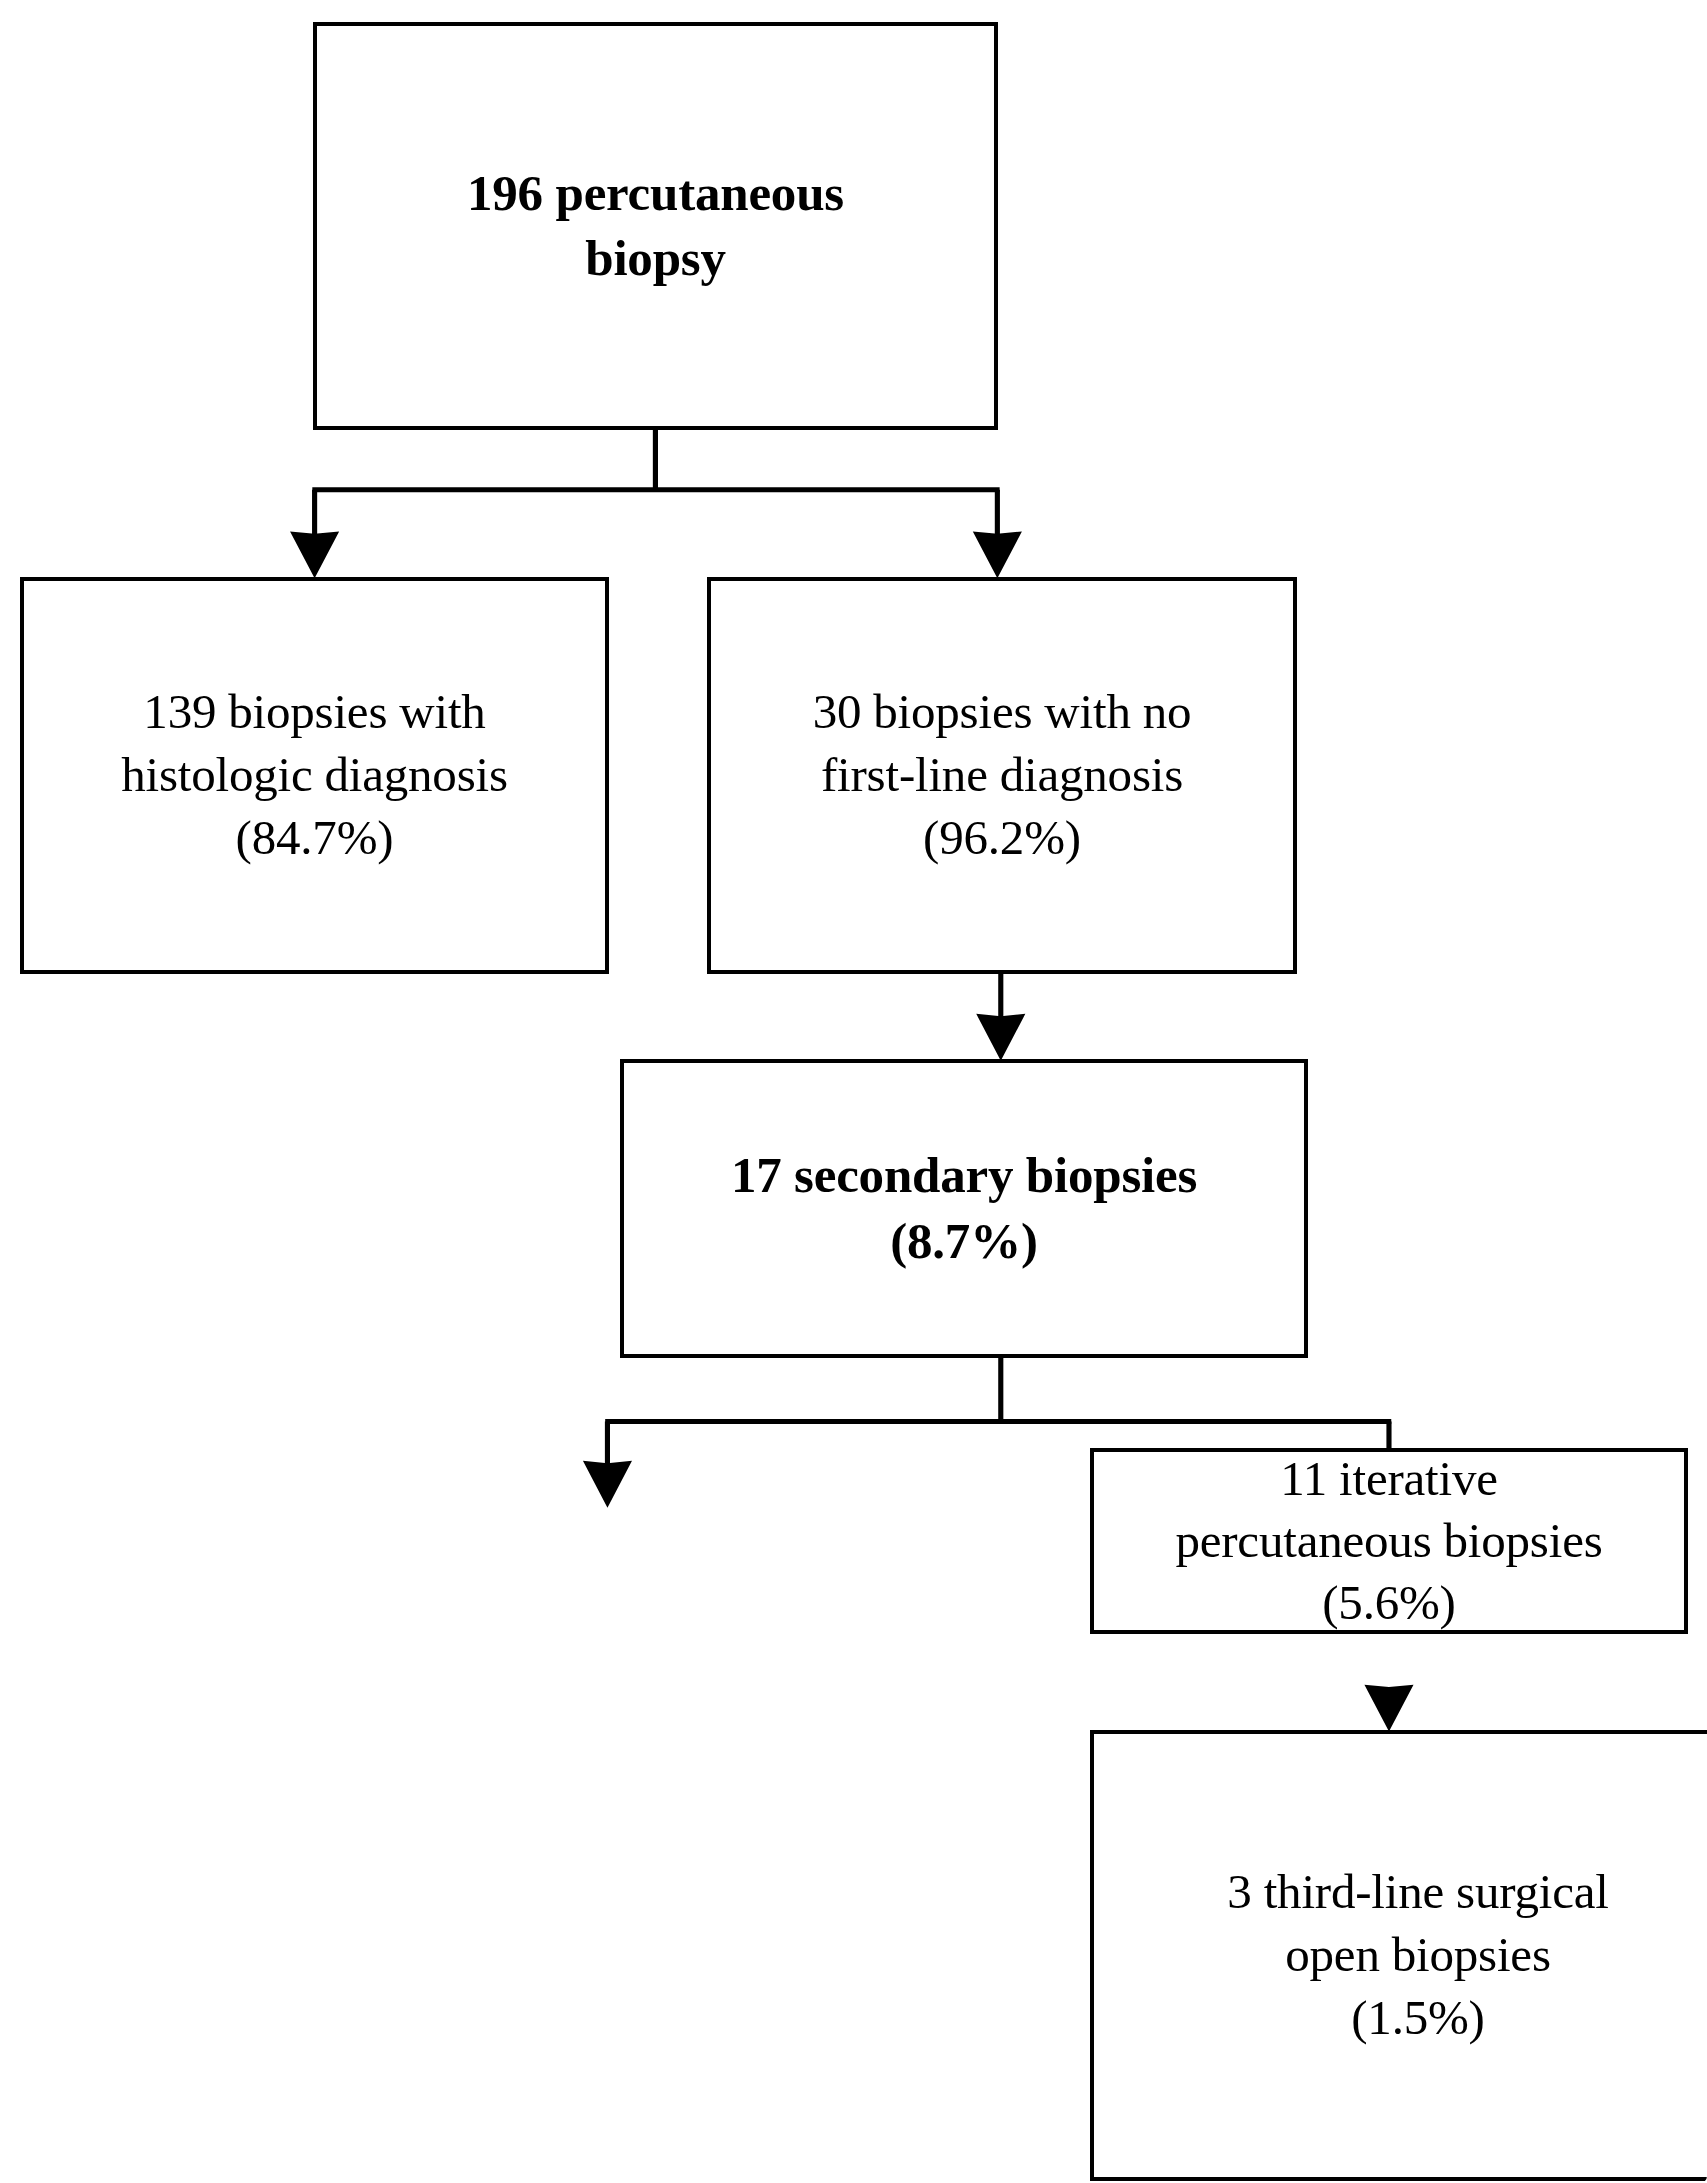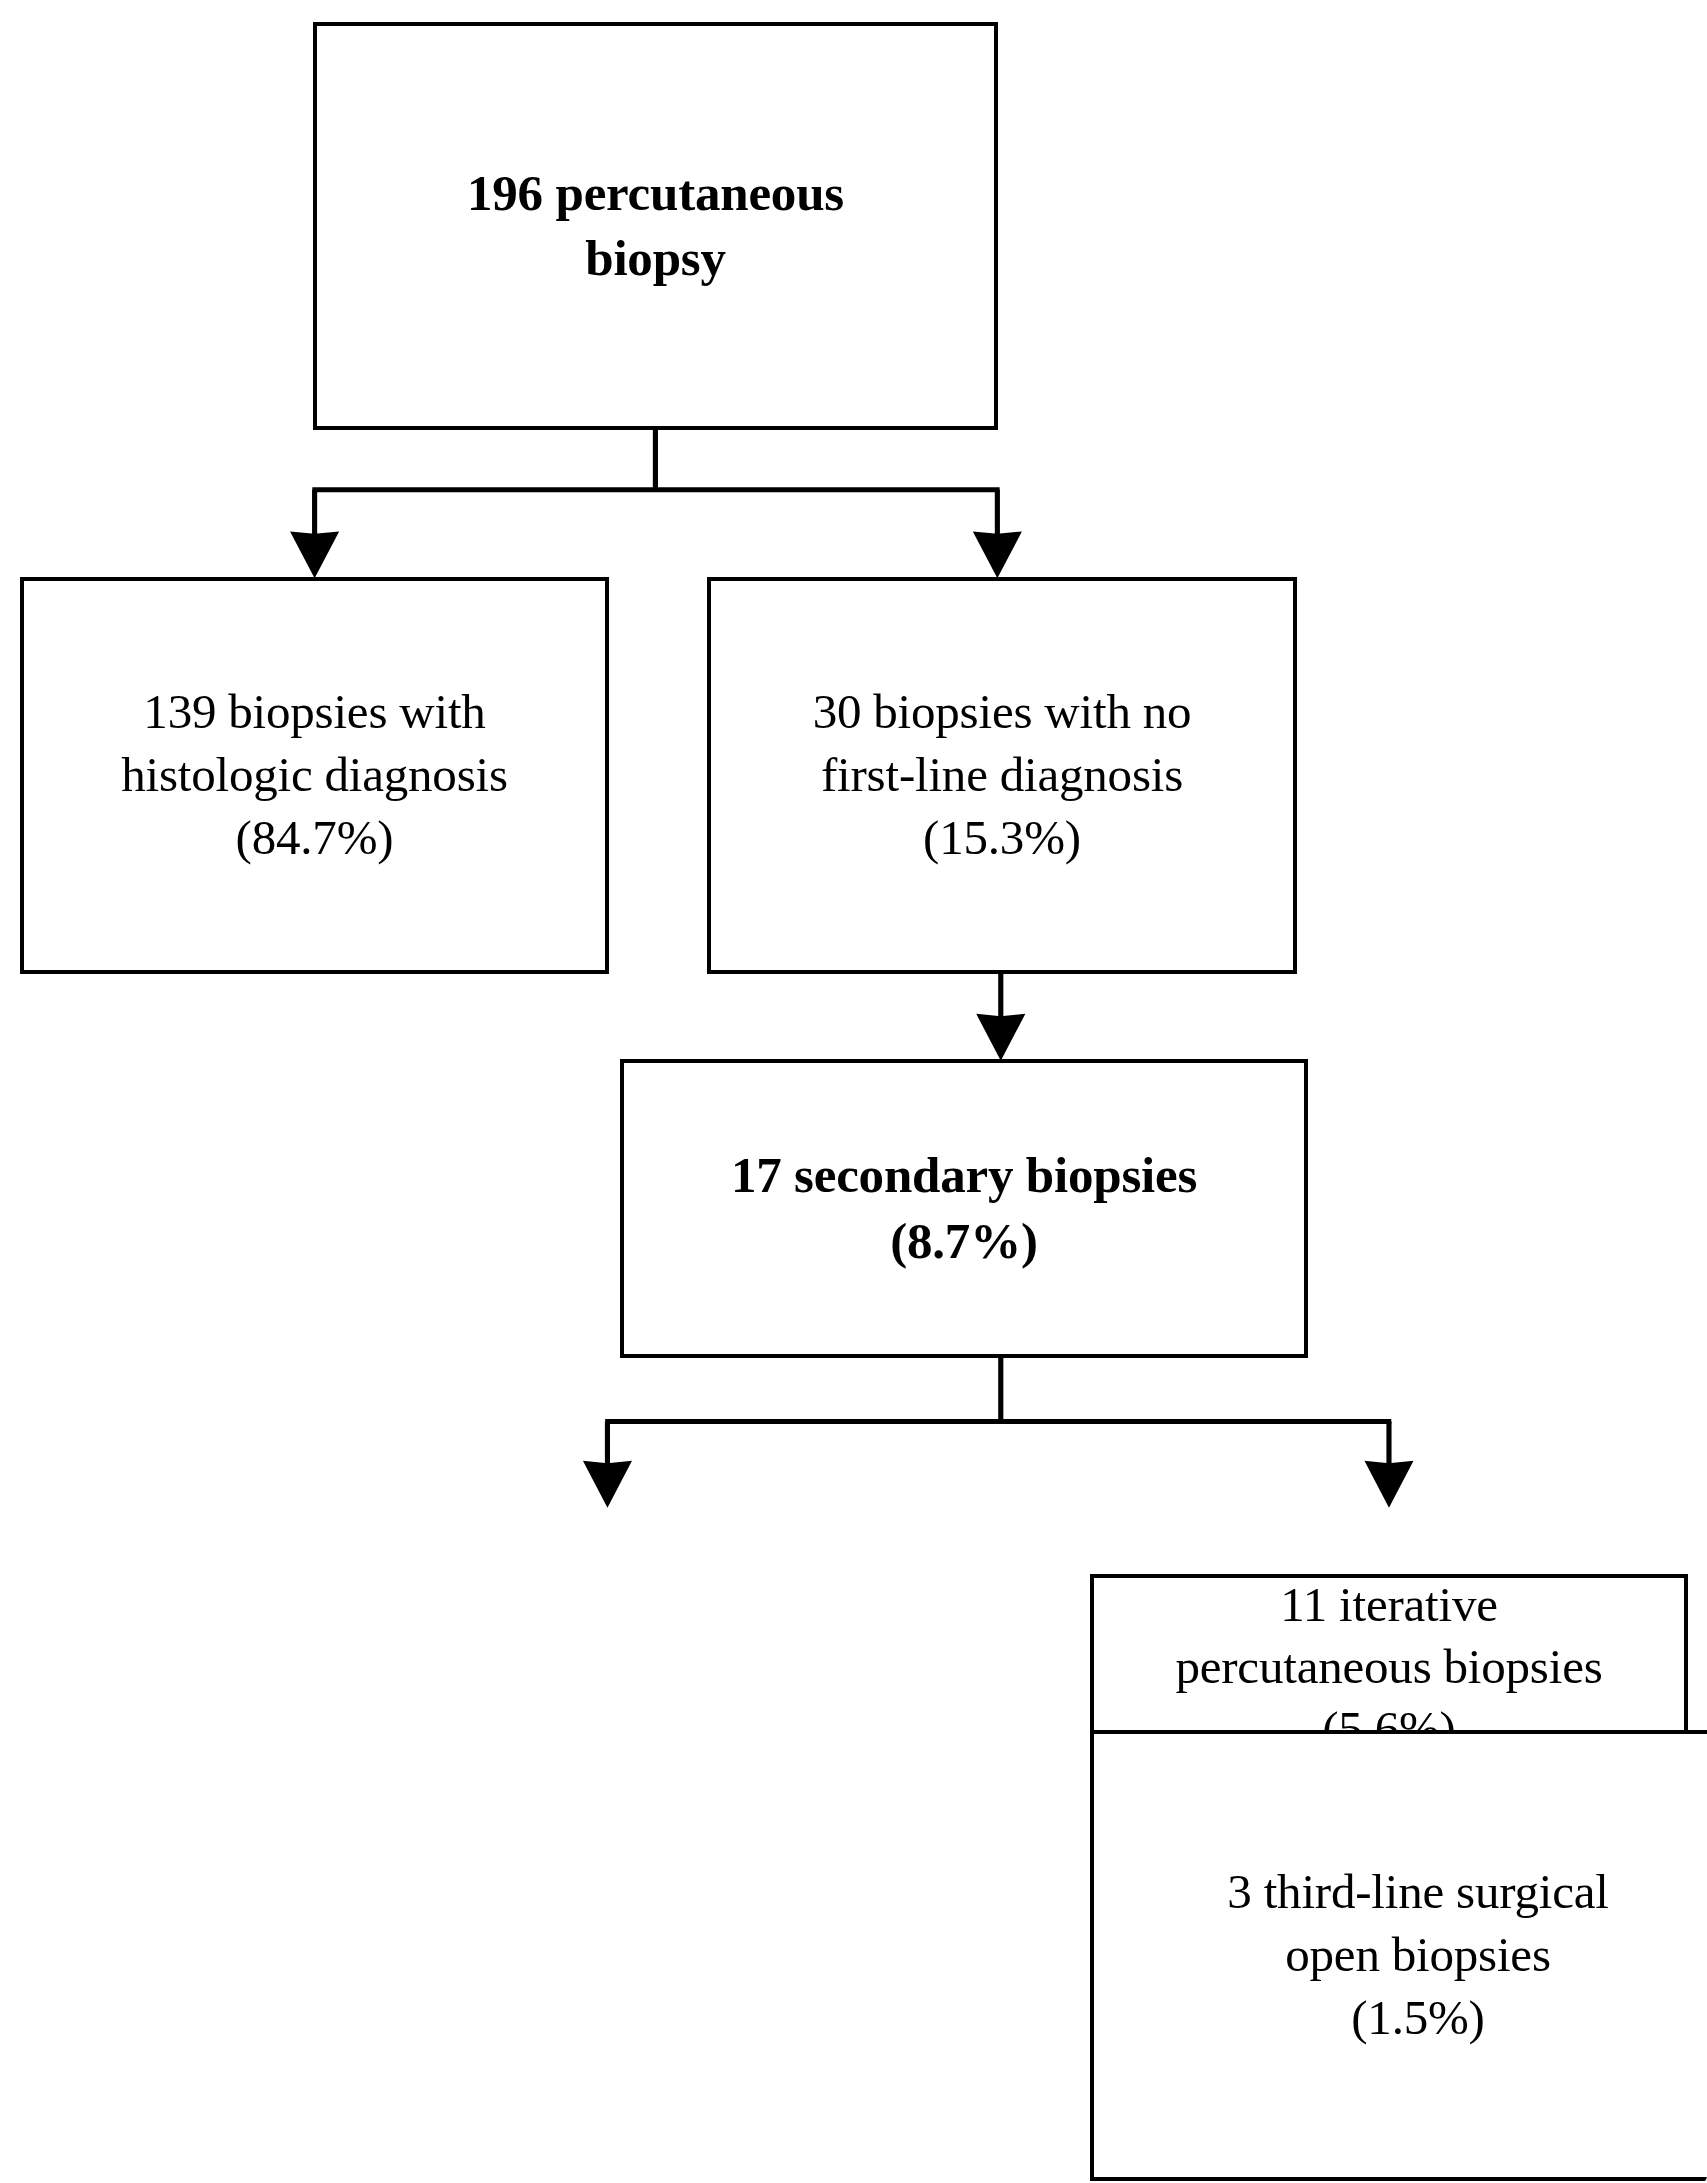--- a/index.html
+++ b/index.html
@@ -49,21 +49,21 @@
     font-weight: 700;
     font-size: 51px;
   }
 
   
   #node-root      { left: 313px;  top: 22px;   width: 685px; height: 408px; }
   #node-histo     { left: 20px;   top: 577px; width: 589px; height: 397px; }
   #node-nodx      { left: 707px; top: 577px; width: 590px; height: 397px; }
   #node-secondary { left: 620px; top: 1059px; width: 688px; height: 299px; }
   #node-open      { left: 313px;  top: 1506px; width: 589px; height: 300px; }
-  #node-iterative { left: 1090px; top: 1574px; width: 598px; height: 186px; }
+  #node-iterative { left: 1090px; top: 1448px; width: 598px; height: 186px; }
   #node-thirdline { left: 1090px; top: 1730px; width: 656px; height: 451px; }
 
   #node-iterative .node-text { line-height: 1.26; }
 </style>
 </head>
 <body>
 
 <div id="canvas">
 
   <svg id="connector-layer" viewBox="0 0 2990 3824" width="1707" height="2183" aria-hidden="true">
@@ -110,21 +110,21 @@
 
   <div class="node" id="node-histo">
     <span class="node-text">139 biopsies with
 histologic diagnosis
 (84.7%)</span>
   </div>
 
   <div class="node" id="node-nodx">
     <span class="node-text">30 biopsies with no
 first-line diagnosis
-(15.3%)</span>
+(96.2%)</span>
   </div>
 
   <div class="node bold" id="node-secondary">
     <span class="node-text">17 secondary biopsies
 (8.7%)</span>
   </div>
 
 
   <div class="node" id="node-iterative">
     <span class="node-text">11 iterative

